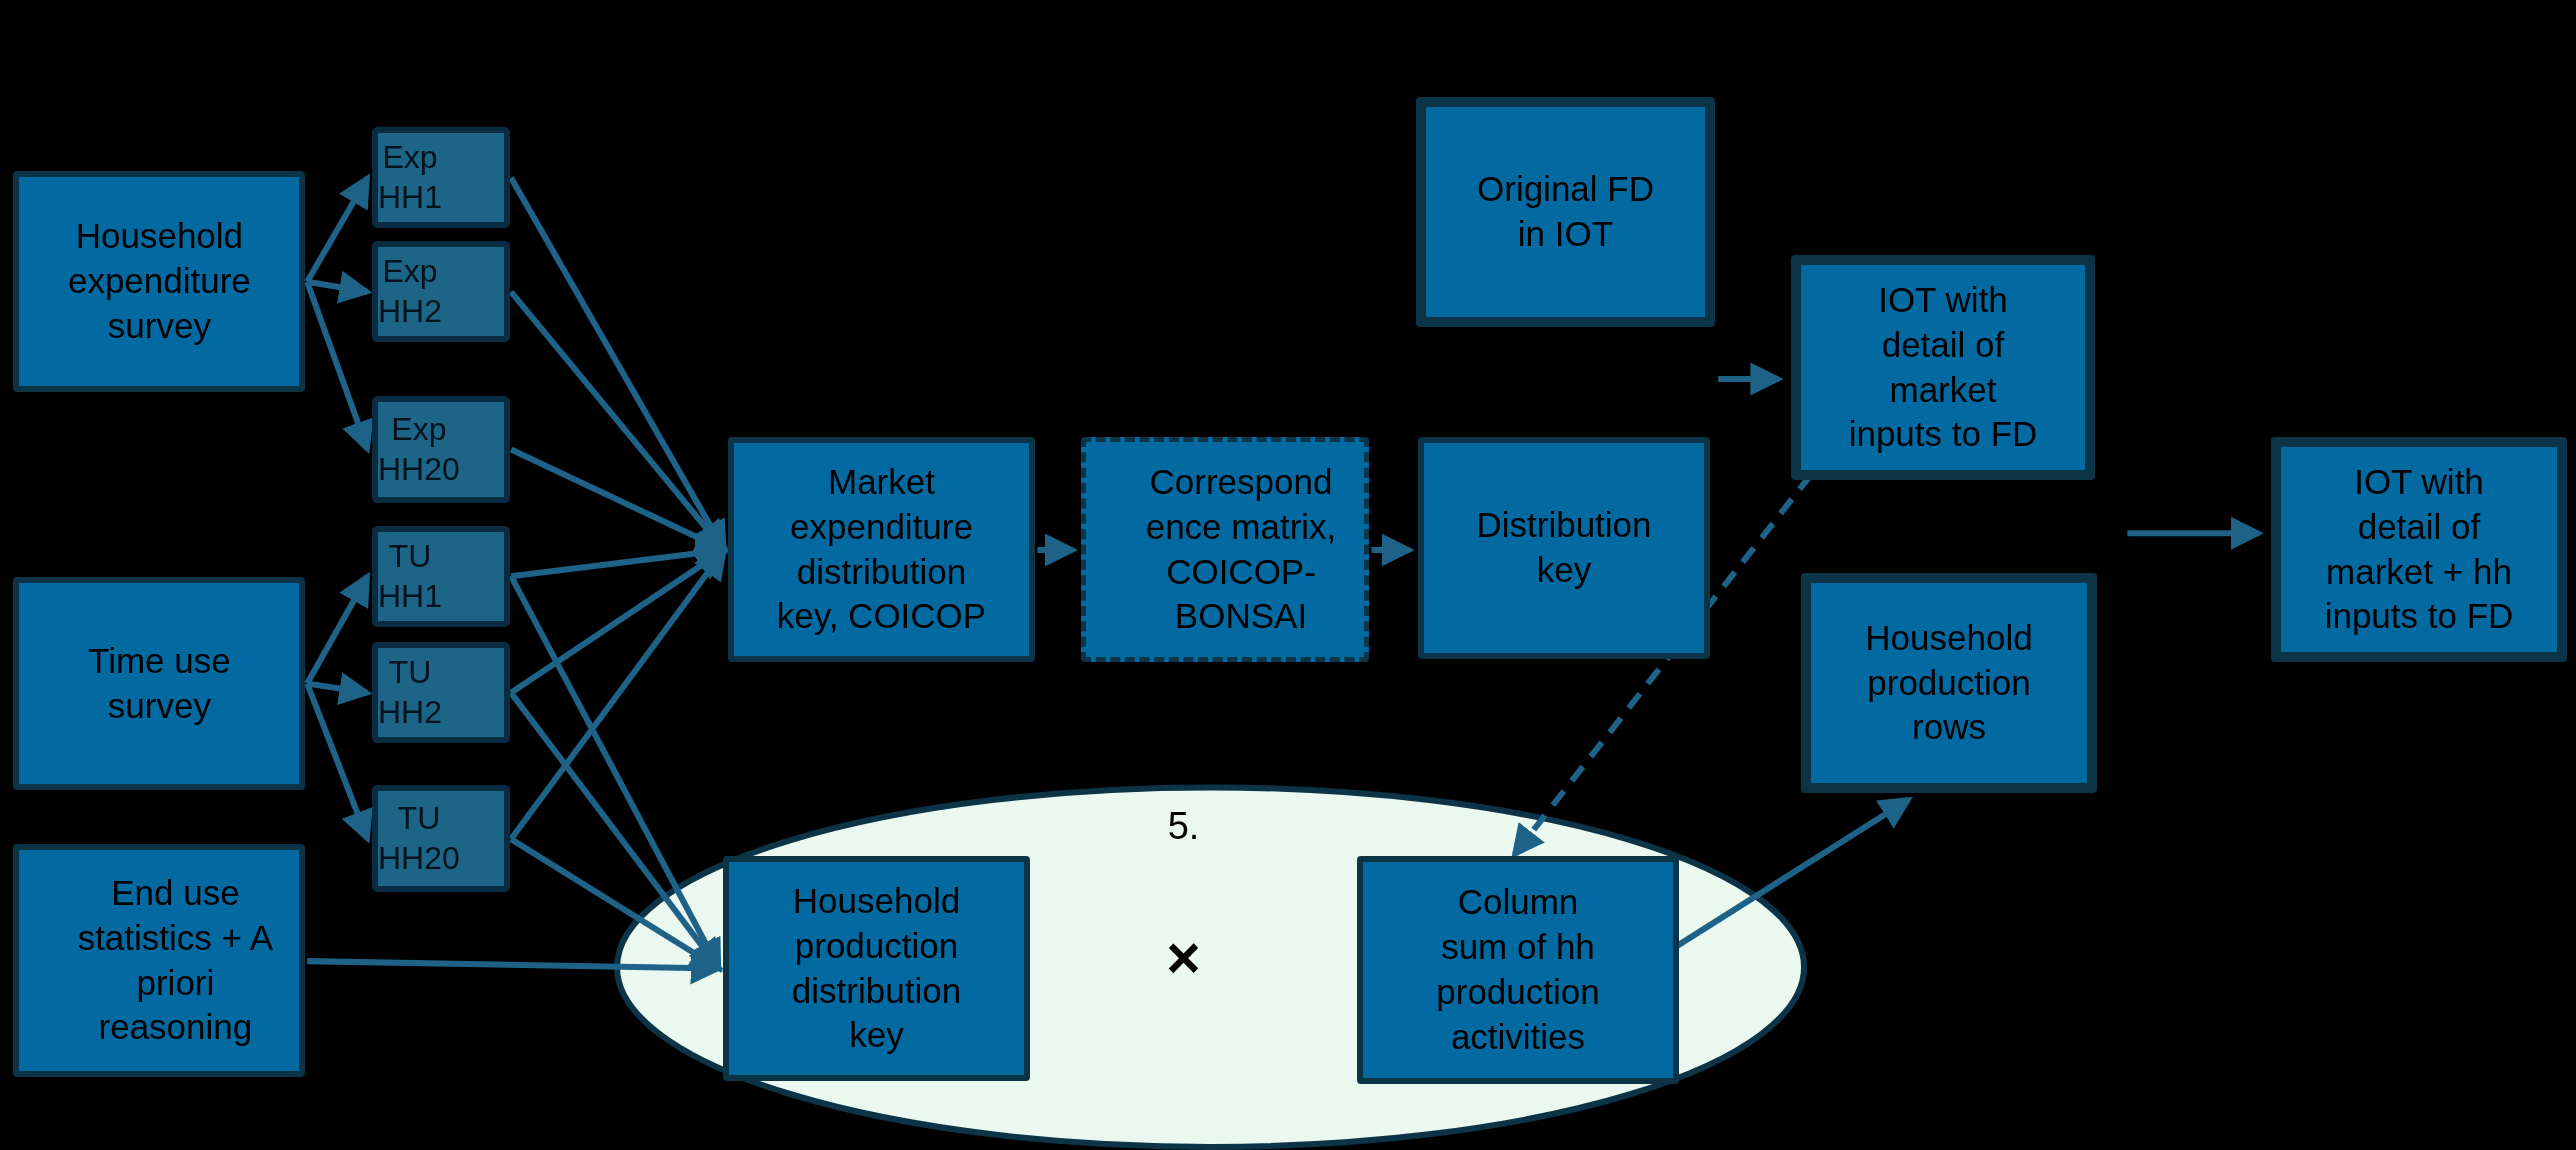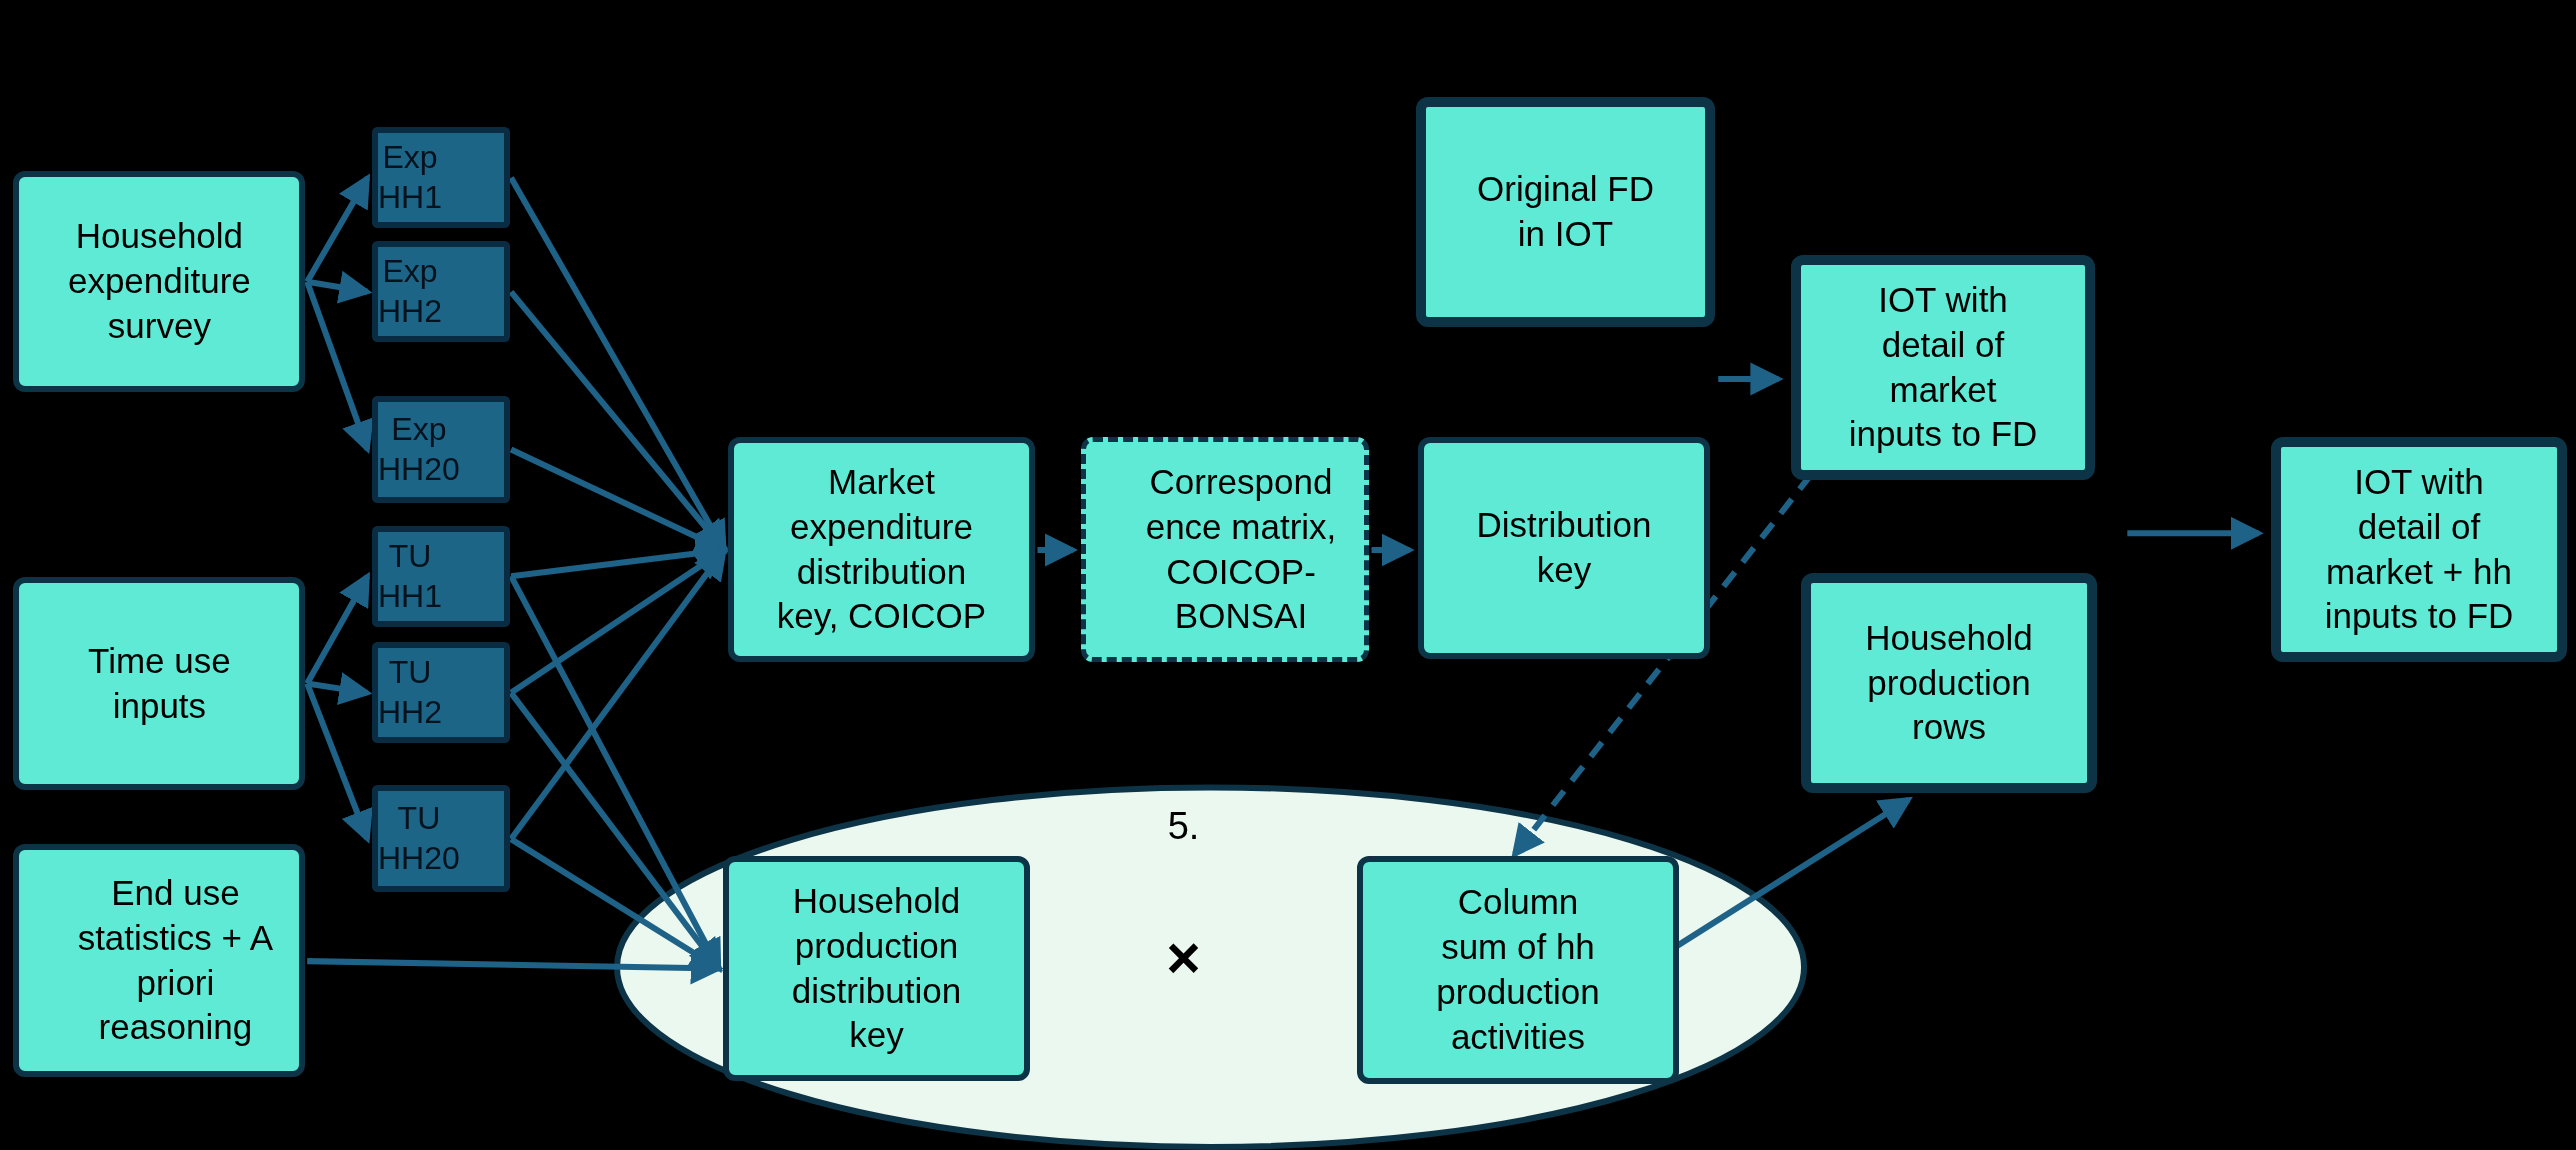--- a/index.html
+++ b/index.html
@@ -17,23 +17,23 @@
   }
   svg.connector-layer {
     position: absolute;
     left: 0; top: 0;
     width: 2576px;
     height: 1151px;
   }
   .node {
     position: absolute;
     box-sizing: border-box;
-    background: #5eead4;
+    background: #0369a1;
     border: 6px solid #0d3346;
-    border-radius: 12px;
+    border-radius: 4px;
     display: flex;
     align-items: center;
     justify-content: center;
     text-align: center;
     color: #000000;
     font-size: 35px;
     line-height: 1.28;
     white-space: pre-line;
   }
   .node.thick { border-width: 10.7px; }
@@ -112,21 +112,21 @@
   </svg>
 
   <div class="node" style="left:13.4px; top:171px; width:292px; height:221px;">
     <span>Household
 expenditure
 survey</span>
   </div>
 
   <div class="node" style="left:13.4px; top:577px; width:292px; height:213px;">
     <span>Time use
-inputs</span>
+survey</span>
   </div>
 
   <div class="node" style="left:13.4px; top:844px; width:292px; height:233px;padding-left:32px;">
     <span>End use
 statistics + A
 priori
 reasoning</span>
   </div>
 
   <div class="hh-box" style="left:372px; top:127px; width:138px; height:101px;">

